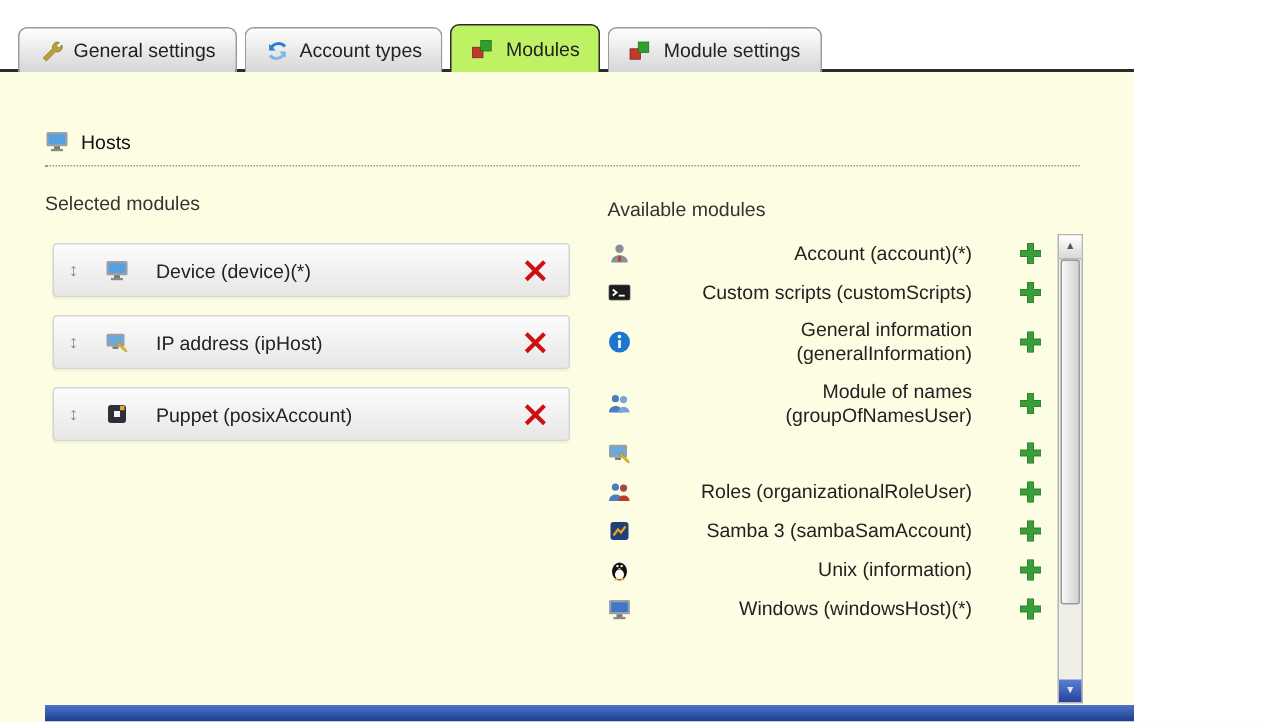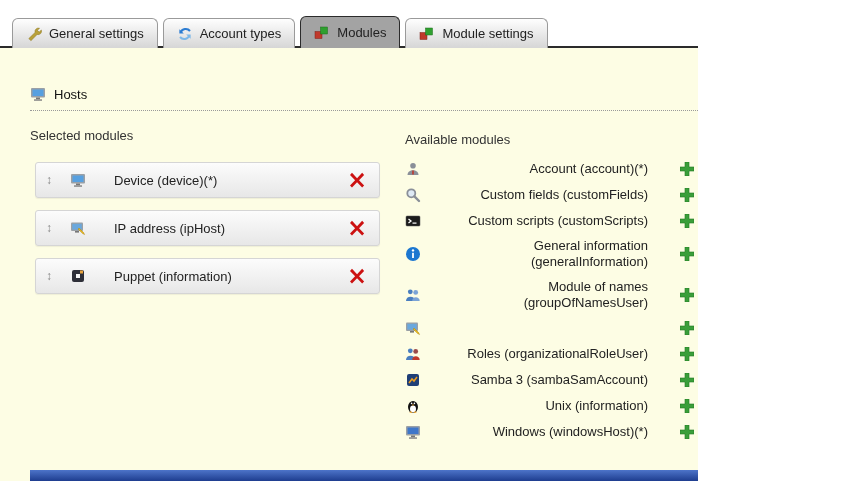--- a/index.html
+++ b/index.html
@@ -1,31 +1,31 @@
 <!DOCTYPE html>
 <html><head>
 <meta charset="utf-8">
 <style>
   html,body{margin:0;padding:0;}
   .page{
-    position:relative;width:698px;height:481px;background:#ffffff;
+    position:relative;width:756px;height:481px;background:#ffffff;
     font-family:"Liberation Sans",sans-serif;font-size:13px;color:#222;
     overflow:hidden;
   }
   .content-bg{position:absolute;left:0;top:48px;right:0;bottom:0;background:#fdfde4;}
   .tab-baseline{position:absolute;left:0;top:46px;width:100%;height:2px;background:#2b2b2b;z-index:1;}
 
   .tabs{position:absolute;left:12px;top:16px;display:flex;gap:5px;align-items:flex-end;z-index:2;}
   .tab{
     display:flex;align-items:center;gap:7px;height:30px;padding:0 13px;
     background:linear-gradient(#fefefe,#d6d6d6);
     border:1px solid #9a9a9a;border-bottom:none;border-radius:6px 6px 0 0;
     color:#222;cursor:pointer;box-sizing:border-box;white-space:nowrap;
   }
-  .tab.active{background:#a3a3a3;border-color:#2b2b2b;height:32px;z-index:3;}
+  .tab.active{background:#bef264;border-color:#2b2b2b;height:32px;z-index:3;}
   .icon16{width:16px;height:16px;display:inline-flex;flex:0 0 16px;}
   .icon16 svg{width:16px;height:16px;}
 
   .hosts-head{
     position:absolute;left:30px;top:86px;width:690px;
     display:flex;align-items:center;gap:8px;padding-bottom:8px;
     border-bottom:1px dotted #999;
     font-weight:normal;color:#111;
   }
   .col-head{position:absolute;color:#333;}
@@ -34,21 +34,21 @@
 
   .selected-list{position:absolute;left:35px;top:162px;width:345px;display:flex;flex-direction:column;gap:12px;}
   .sel-row{
     height:36px;display:flex;align-items:center;gap:8px;padding:0 8px 0 6px;
     border:1px solid #d5d5d5;border-radius:3px;
     background:linear-gradient(#fcfcfc,#e7e7e7);
     box-shadow:0 1px 1px rgba(0,0,0,0.06);box-sizing:border-box;
   }
   .drag{width:14px;text-align:center;color:#8a8a8a;font-size:12px;cursor:move;user-select:none;}
   .sel-icon{margin-left:6px;}
-  .sel-label{flex:1;margin-left:20px;color:#222;}
+  .sel-label{flex:1;margin-left:10px;color:#222;}
   .remove-btn{
     background:none;border:none;cursor:pointer;padding:0 4px;line-height:1;
     color:#cc1111;font-size:24px;font-weight:bold;
     font-family:"DejaVu Sans",sans-serif;
   }
 
   .avail-panel{position:absolute;left:405px;top:156px;width:317px;height:313px;}
   .avail-list{position:absolute;left:0;top:0;right:22px;bottom:0;overflow:hidden;display:flex;flex-direction:column;}
   .avail-row{display:flex;align-items:center;gap:9px;padding:4px 0;}
   .avail-label{width:218px;line-height:1.25;color:#222;text-align:right;}
@@ -157,21 +157,21 @@
     </div>
     <div class="sel-row">
       <span class="drag">↕</span>
       <span class="icon16 sel-icon">
         <svg viewBox="0 0 16 16">
           <rect x="2" y="2" width="12" height="12" rx="2" fill="#2e2f38"></rect>
           <rect x="6" y="6" width="4" height="4" fill="#f5f5f5"></rect>
           <rect x="10" y="2.5" width="3" height="3" fill="#e8a33d"></rect>
         </svg>
       </span>
-      <span class="sel-label">Puppet (information)</span>
+      <span class="sel-label">Puppet (posixAccount)</span>
       <button class="remove-btn">×</button>
     </div>
   </div>
 
   <div class="avail-panel">
     <div class="avail-list">
 
       <div class="avail-row">
         <span class="icon16">
           <svg viewBox="0 0 16 16">
@@ -181,34 +181,20 @@
           </svg>
         </span>
         <span class="avail-label">Account (account)(*)</span>
         <button class="add-btn">
           <svg width="14" height="14" viewBox="0 0 14 14">
               <path d="M5 0h4v5h5v4H9v5H5V9H0V5h5z" fill="#3a9e3a" stroke="#217821" stroke-width="0.6"></path>
             </svg>
         </button>
       </div>
 
-      <div class="avail-row">
-        <span class="icon16">
-          <svg viewBox="0 0 16 16">
-            <circle cx="6.3" cy="6.3" r="4" fill="#dfeaf5" stroke="#8a8f98" stroke-width="1.8"></circle>
-            <line x1="9.4" y1="9.4" x2="14" y2="14" stroke="#8a8f98" stroke-width="2.4" stroke-linecap="round"></line>
-          </svg>
-        </span>
-        <span class="avail-label">Custom fields (customFields)</span>
-        <button class="add-btn">
-          <svg width="14" height="14" viewBox="0 0 14 14">
-              <path d="M5 0h4v5h5v4H9v5H5V9H0V5h5z" fill="#3a9e3a" stroke="#217821" stroke-width="0.6"></path>
-            </svg>
-        </button>
-      </div>
 
       <div class="avail-row">
         <span class="icon16">
           <svg viewBox="0 0 16 16">
             <rect x="1" y="3" width="14" height="10" rx="1" fill="#1c1c1c" stroke="#555" stroke-width="0.5"></rect>
             <path d="M3.5 6l2.5 2-2.5 2" stroke="#ffffff" stroke-width="1.3" fill="none"></path>
             <rect x="7.5" y="9.5" width="4" height="1.2" fill="#ffffff"></rect>
           </svg>
         </span>
         <span class="avail-label">Custom scripts (customScripts)</span>

